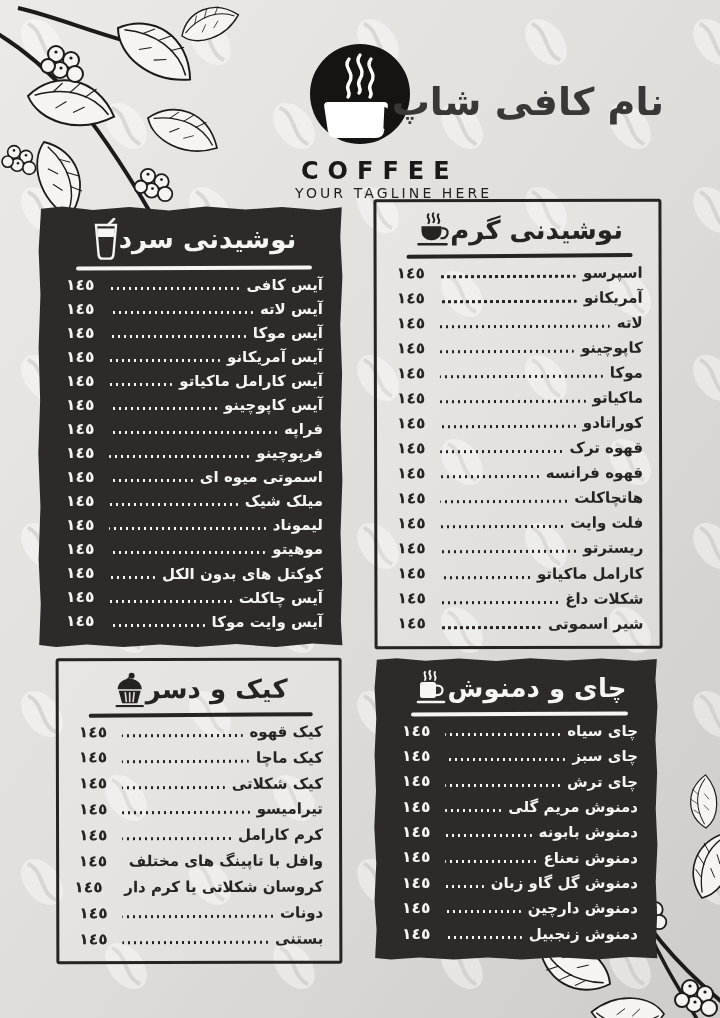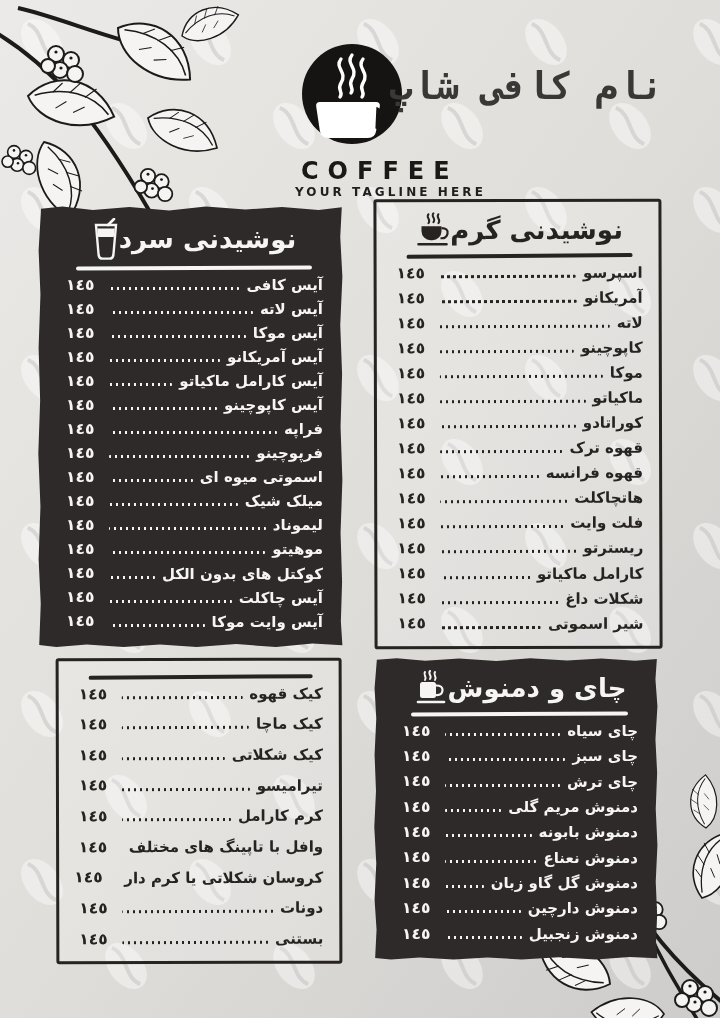--- a/index.html
+++ b/index.html
@@ -3,24 +3,24 @@
 <meta charset="utf-8">
 <style>
   html,body{margin:0;padding:0;}
   body{
     width:720px;height:1018px;position:relative;overflow:hidden;
     font-family:"DejaVu Sans","Liberation Sans",sans-serif;
     background:#dcdad8;
   }
   .bg-svg{position:absolute;left:0;top:0;z-index:0;}
   
-  .logo{position:absolute;left:292px;top:42px;width:136px;z-index:1;}
+  .logo{position:absolute;left:292px;top:42px;width:136px;text-align:center;z-index:1;}
   .brand{font-size:24px;font-weight:bold;letter-spacing:9px;padding-left:9px;color:#1b1918;margin-top:3px;white-space:nowrap;}
-  .tagline{font-size:12px;font-weight:bold;letter-spacing:3.1px;padding-left:3px;color:#211f1e;margin-top:0;white-space:nowrap;}
-  .shop-name{position:absolute;right:56px;top:64px;font-size:38px;font-weight:bold;color:#3a3836;z-index:1;direction:rtl;white-space:nowrap;font-family:Liberation Mono, monospace;}
+  .tagline{font-size:14px;font-weight:normal;letter-spacing:3.1px;padding-left:3px;color:#211f1e;margin-top:0;white-space:nowrap;}
+  .shop-name{position:absolute;right:56px;top:80px;font-size:38px;font-weight:bold;color:#3a3836;z-index:1;direction:rtl;white-space:nowrap;}
   
   .panel{position:absolute;z-index:2;box-sizing:border-box;display:flex;flex-direction:column;}
   .panel.dark{
     background:#2d2a29;color:#f6f5f3;
     padding:12px 20px 18px 28px;
     clip-path:polygon(1% .6%,8% .1%,18% .9%,30% .2%,43% 1%,55% .1%,68% .8%,80% .2%,92% .9%,99.6% .3%,99.1% 7%,99.8% 16%,99.1% 27%,99.7% 38%,99.2% 50%,99.8% 62%,99.2% 74%,99.7% 85%,99.3% 94%,99.8% 99.4%,90% 99%,78% 99.8%,65% 99.1%,52% 99.8%,40% 99.2%,28% 99.8%,16% 99.2%,6% 99.8%,.4% 99.3%,.9% 90%,.2% 80%,.8% 68%,.1% 56%,.7% 44%,.2% 32%,.8% 20%,.2% 10%);
   }
   .panel.light{
     color:#262321;border:3px solid #262321;border-radius:3px;
     background:rgba(255,255,255,.18);
@@ -332,20 +332,33 @@
 
       <div class="item-row">
         <span class="item-name">شیر اسموتی</span>
         <span class="leader"></span>
         <span class="item-price">١٤٥</span>
       </div>
     </div>
 </div>
 
 <div class="panel light" id="panel-dessert">
+  <div class="panel-head">
+    <div class="panel-title">کیک و دسر</div>
+    <span class="head-icon">
+      <svg width="32" height="36" viewBox="0 0 32 36">
+        <circle cx="18" cy="4.5" r="3" fill="currentColor"></circle>
+        <path d="M15.5 6.5 q-2.5 2 -1.5 5" stroke="currentColor" fill="none" stroke-width="2"></path>
+        <path d="M4 18 a12 10.5 0 0 1 24 0 z" fill="currentColor"></path>
+        <path d="M5 19.5 h22 l-3.4 12.5 h-15.2 z" fill="currentColor"></path>
+        <path d="M11.5 21 l1.2 10 M16 21 v10 M20.5 21 l-1.2 10" stroke="#dfddda" stroke-width="1.6"></path>
+        <path d="M3 35 h26" stroke="currentColor" stroke-width="2.4" stroke-linecap="round"></path>
+      </svg>
+    </span>
+  </div>
   <div class="head-rule"></div>
   <div class="items">
 
       <div class="item-row">
         <span class="item-name">کیک قهوه</span>
         <span class="leader"></span>
         <span class="item-price">١٤٥</span>
       </div>
 
       <div class="item-row">

